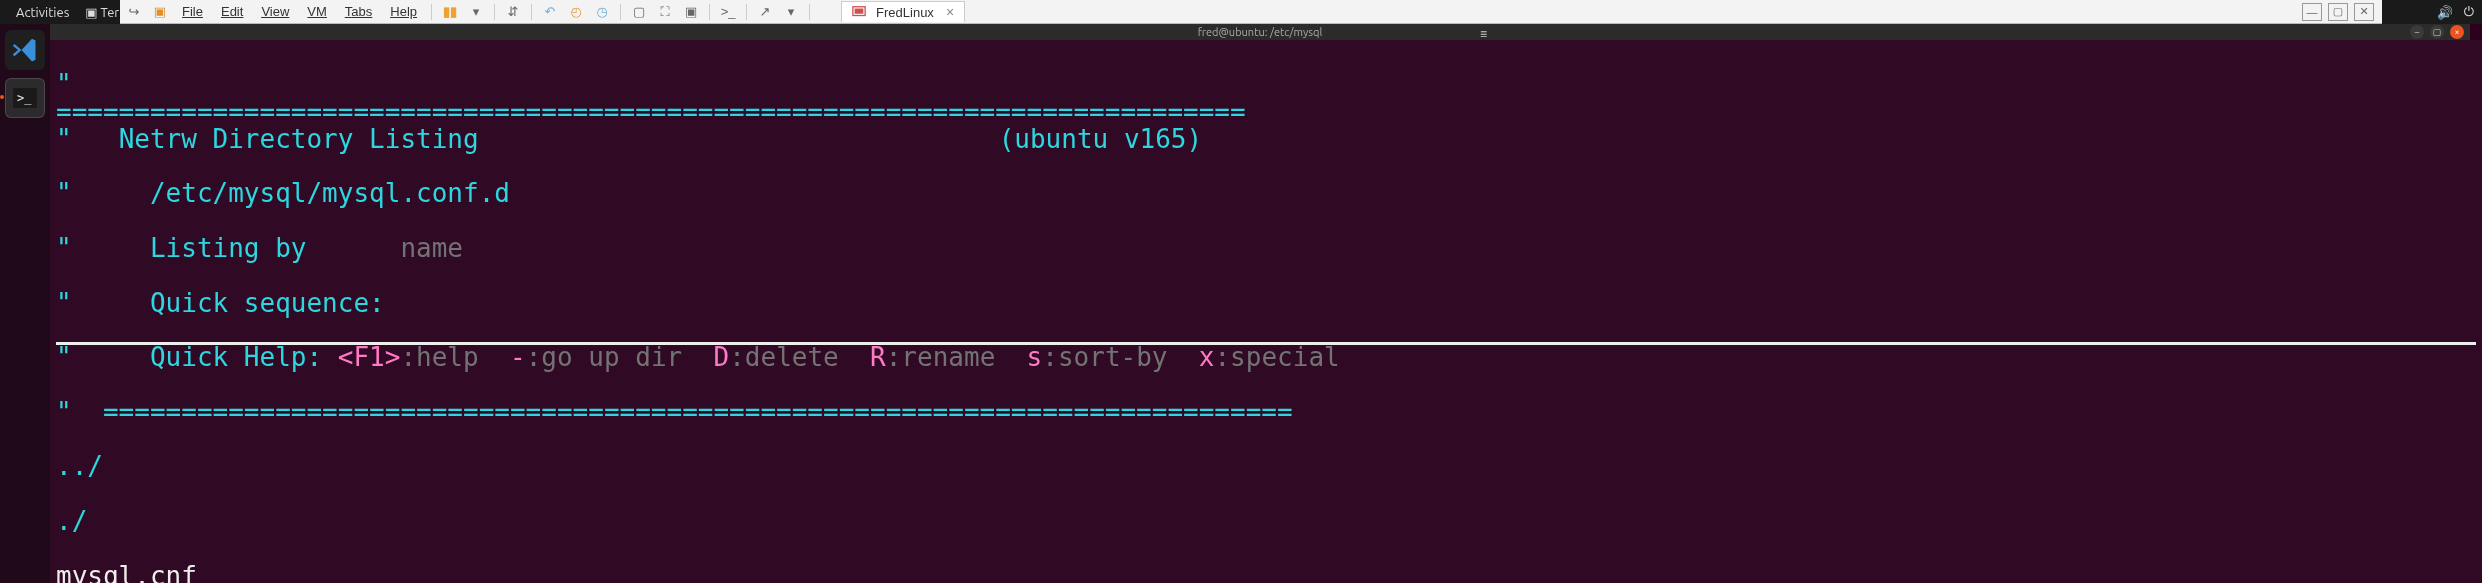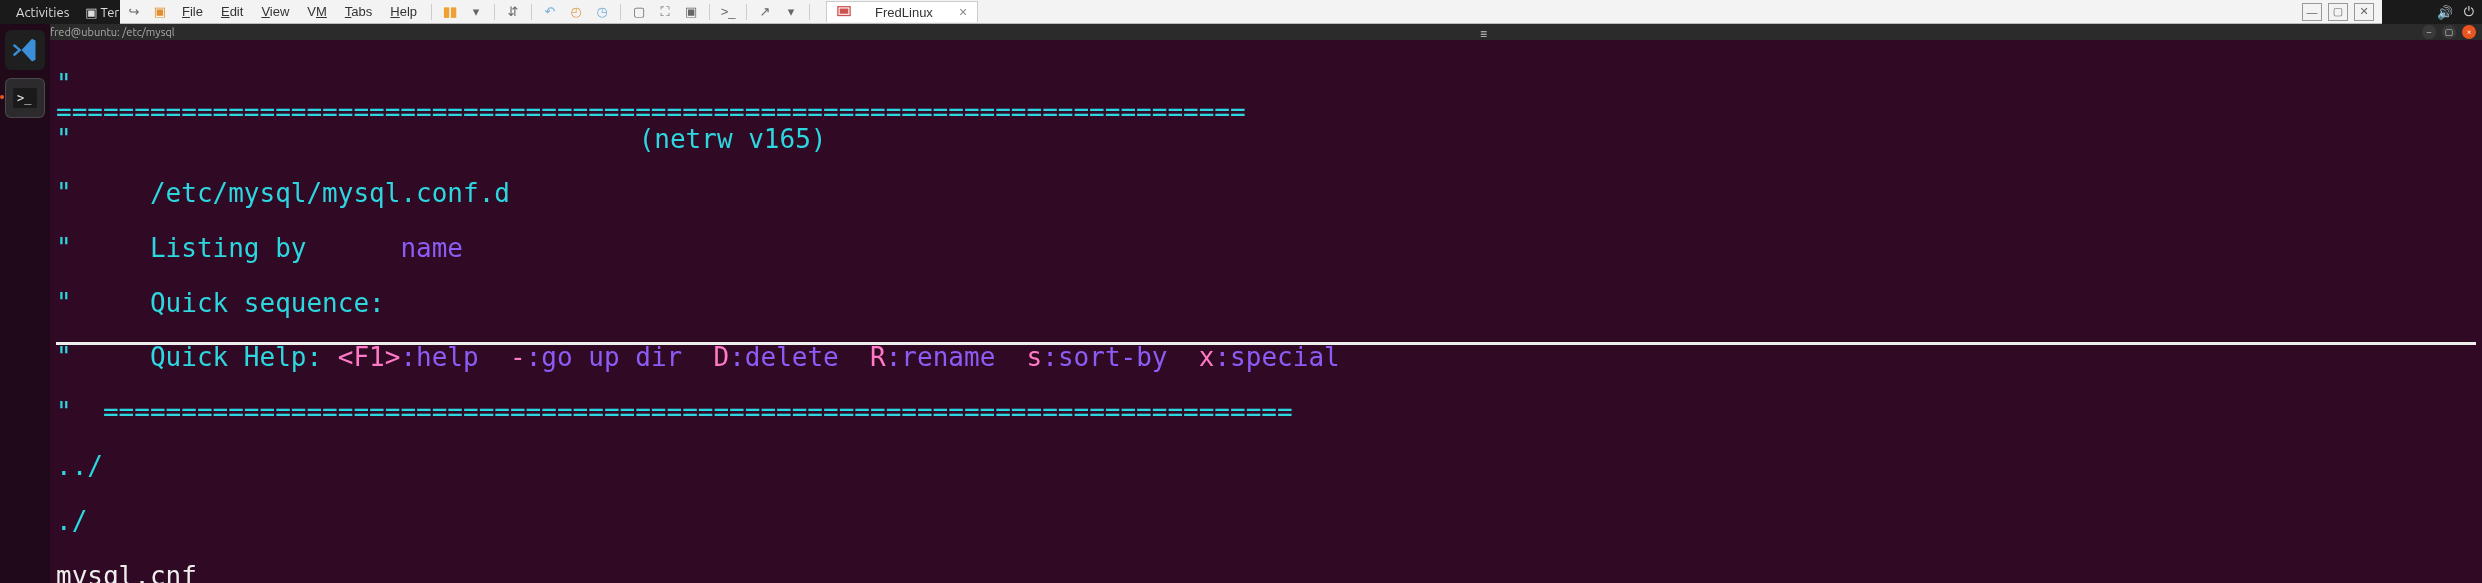--- a/index.html
+++ b/index.html
@@ -7,51 +7,51 @@
   body { background: #2c001e; color: #ddd; position: relative; }
 
   
   .gnome-bar { position: absolute; top: 0; left: 0; right: 0; height: 24px; background: #1a1a1a; display: flex; align-items: center; color: #ddd; font-family: "Ubuntu", sans-serif; font-size: 13px; padding: 0 8px; z-index: 1; }
   .gnome-bar .spacer { flex: 1; }
   .gnome-bar .item { padding: 0 8px; }
   .gnome-bar .tray { display: flex; gap: 10px; align-items: center; }
 
   
   .vm-toolbar { position: absolute; top: 0; left: 120px; right: 100px; height: 24px; background: #f3f3f3; border-bottom: 1px solid #bbb; display: flex; align-items: center; font-family: "Segoe UI", sans-serif; font-size: 13px; color: #333; z-index: 5; padding-left: 4px; gap: 6px; }
-  .vm-toolbar .menu-item { padding: 1px 6px; cursor: default; }
+  .vm-toolbar .menu-item { padding: 1px 6px; cursor: default; text-decoration: underline; }
   .vm-toolbar .menu-item u { text-decoration: underline; }
   .vm-toolbar .divider { width: 1px; height: 16px; background: #ccc; margin: 0 2px; }
   .vm-toolbar .tbtn { width: 20px; height: 20px; display: flex; align-items: center; justify-content: center; color: #666; }
-  .vm-toolbar .tab { margin-left: 8px; padding: 2px 10px; background: #fff; border: 1px solid #ccc; border-bottom: none; display: flex; align-items: center; gap: 24px; font-size: 13px; }
+  .vm-toolbar .tab { margin-left: 23px; padding: 2px 10px; background: #fff; border: 1px solid #ccc; border-bottom: none; display: flex; align-items: center; gap: 10px; font-size: 13px; }
   .vm-toolbar .tab svg { width: 14px; height: 14px; }
   .vm-toolbar .tab .close { color: #888; font-size: 14px; margin-left: 2px; }
   .vm-toolbar .right { margin-left: auto; display: flex; gap: 6px; padding-right: 8px; color: #666; }
   .vm-toolbar .winbtn { width: 20px; height: 18px; border: 1px solid #999; display: flex; align-items: center; justify-content: center; font-size: 11px; }
 
   
-  .guest-title { position: absolute; top: 24px; left: 50px; right: 0; height: 16px; background: #2b2b2b; color: #aaa; font-family: "Ubuntu", sans-serif; font-size: 11px; text-align: left; line-height: 16px; z-index: 2; }
+  .guest-title { position: absolute; top: 24px; left: 50px; right: 12px; height: 16px; background: #2b2b2b; color: #aaa; font-family: "Ubuntu", sans-serif; font-size: 11px; text-align: center; line-height: 16px; z-index: 2; }
   .guest-title .winctrls { position: absolute; right: 6px; top: 0; display: flex; gap: 6px; align-items: center; height: 16px; }
   .guest-title .wc { width: 14px; height: 14px; border-radius: 50%; background: #3a3a3a; color: #ccc; font-size: 9px; display: flex; align-items: center; justify-content: center; }
   .guest-title .wc.close { background: #e95420; color: #fff; }
   .guest-title .hamb { position: absolute; left: 1430px; top: 2px; color: #ccc; font-size: 12px; letter-spacing: 1px; }
 
   
   .dock { position: absolute; top: 24px; left: 0; width: 50px; height: calc(100% - 24px); background: rgba(30,10,25,0.85); display: flex; flex-direction: column; align-items: center; padding-top: 6px; gap: 8px; z-index: 3; }
   .dock .app { width: 40px; height: 40px; border-radius: 6px; display: flex; align-items: center; justify-content: center; }
   .dock .app.vscode { background: #1f1f1f; }
   .dock .app.term { background: #2d2a2e; border: 1px solid rgba(255,255,255,0.15); position: relative; }
   .dock .app.term::before { content: ""; position: absolute; left: -6px; top: 16px; width: 4px; height: 4px; border-radius: 50%; background: #e95420; }
 
   
   .termbody { position: absolute; top: 40px; left: 50px; right: 0; bottom: 0; background: #300a24; color: #eee; font-size: 26px; line-height: 1.05; padding: 4px 6px; white-space: pre; z-index: 2; }
   .termbody .row { display: flex; }
   .termbody .q { color: #2dd7e0; } 
   .termbody .cy { color: #2dd7e0; } 
   .termbody .pink { color: #ff79c6; }
-  .termbody .yel { color: #8b5cf6; }
+  .termbody .yel { color: #737373; }
   .termbody .wht { color: #eeeeec; }
   .termbody .bottom-line { position: absolute; left: 6px; right: 6px; top: 302px; height: 3px; background: #eeeeec; }
 </style>
 </head>
 <body>
 
 <div class="gnome-bar">
   <span class="item">Activities</span>
   <span class="item">▣ <span>Terminal</span></span>
   <span class="spacer"></span>
@@ -125,21 +125,21 @@
     <svg width="24" height="20" viewBox="0 0 24 20">
       <rect x="0" y="0" width="24" height="20" rx="2" fill="#1a1a1a"></rect>
       <text x="4" y="14" fill="#eee" font-size="12" font-family="monospace">&gt;_</text>
     </svg>
   </div>
 </div>
 
 <div class="termbody">
 <span class="q">" </span>
 <span class="q">============================================================================</span>
-<div class="row"><span class="q">"   </span><span style="display:inline-block;width:520px;"></span><span class="cy">(netrw v165)</span></div>
+<div class="row"><span class="q">"   </span><span class="cy">Netrw Directory Listing</span><span style="display:inline-block;width:520px;"></span><span class="cy">(ubuntu v165)</span></div>
 <div class="row"><span class="q">"   </span><span class="cy">  <span>/etc/mysql/mysql.conf.d</span></span></div>
 <div class="row"><span class="q">"   </span><span class="cy">  <span>Listing by</span>      </span><span class="yel">name</span></div>
 <div class="row"><span class="q">"   </span><span class="cy">  <span>Quick sequence:</span> </span></div>
 <div class="row"><span class="q">"   </span><span class="cy">  <span>Quick Help:</span> </span><span class="pink">&lt;F1&gt;</span><span class="yel">:help</span><span class="yel">  </span><span class="pink">-</span><span class="yel">:go up dir</span><span class="yel">  </span><span class="pink">D</span><span class="yel">:delete</span><span class="yel">  </span><span class="pink">R</span><span class="yel">:rename</span><span class="yel">  </span><span class="pink">s</span><span class="yel">:sort-by</span><span class="yel">  </span><span class="pink">x</span><span class="yel">:special</span></div>
 <div class="row"><span class="q">"  </span><span class="q">============================================================================</span></div>
 <div class="row"><span class="cy">../</span></div>
 <div class="row"><span class="cy">./</span></div>
 <div class="row"><span class="wht">mysql.cnf</span></div>
 
 <div class="bottom-line"></div>

